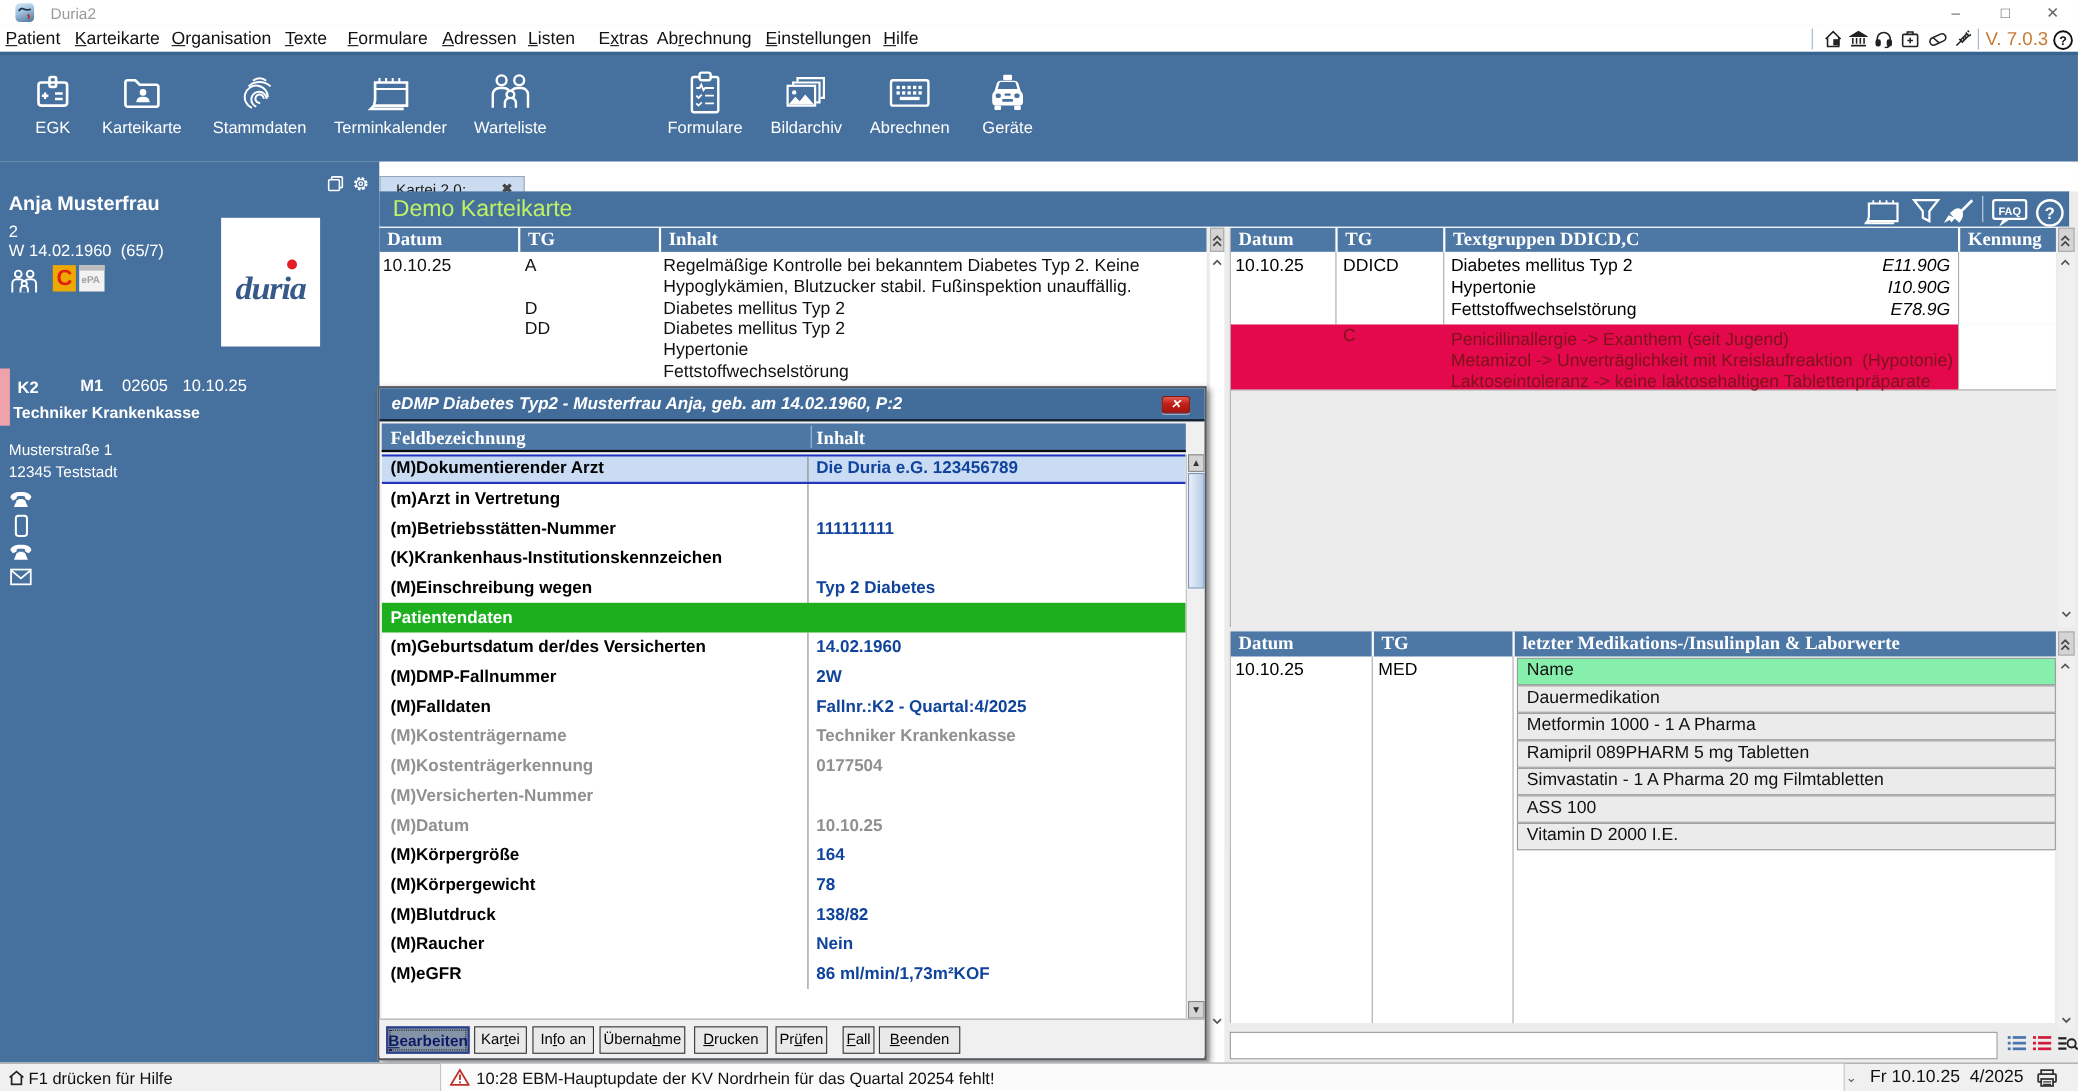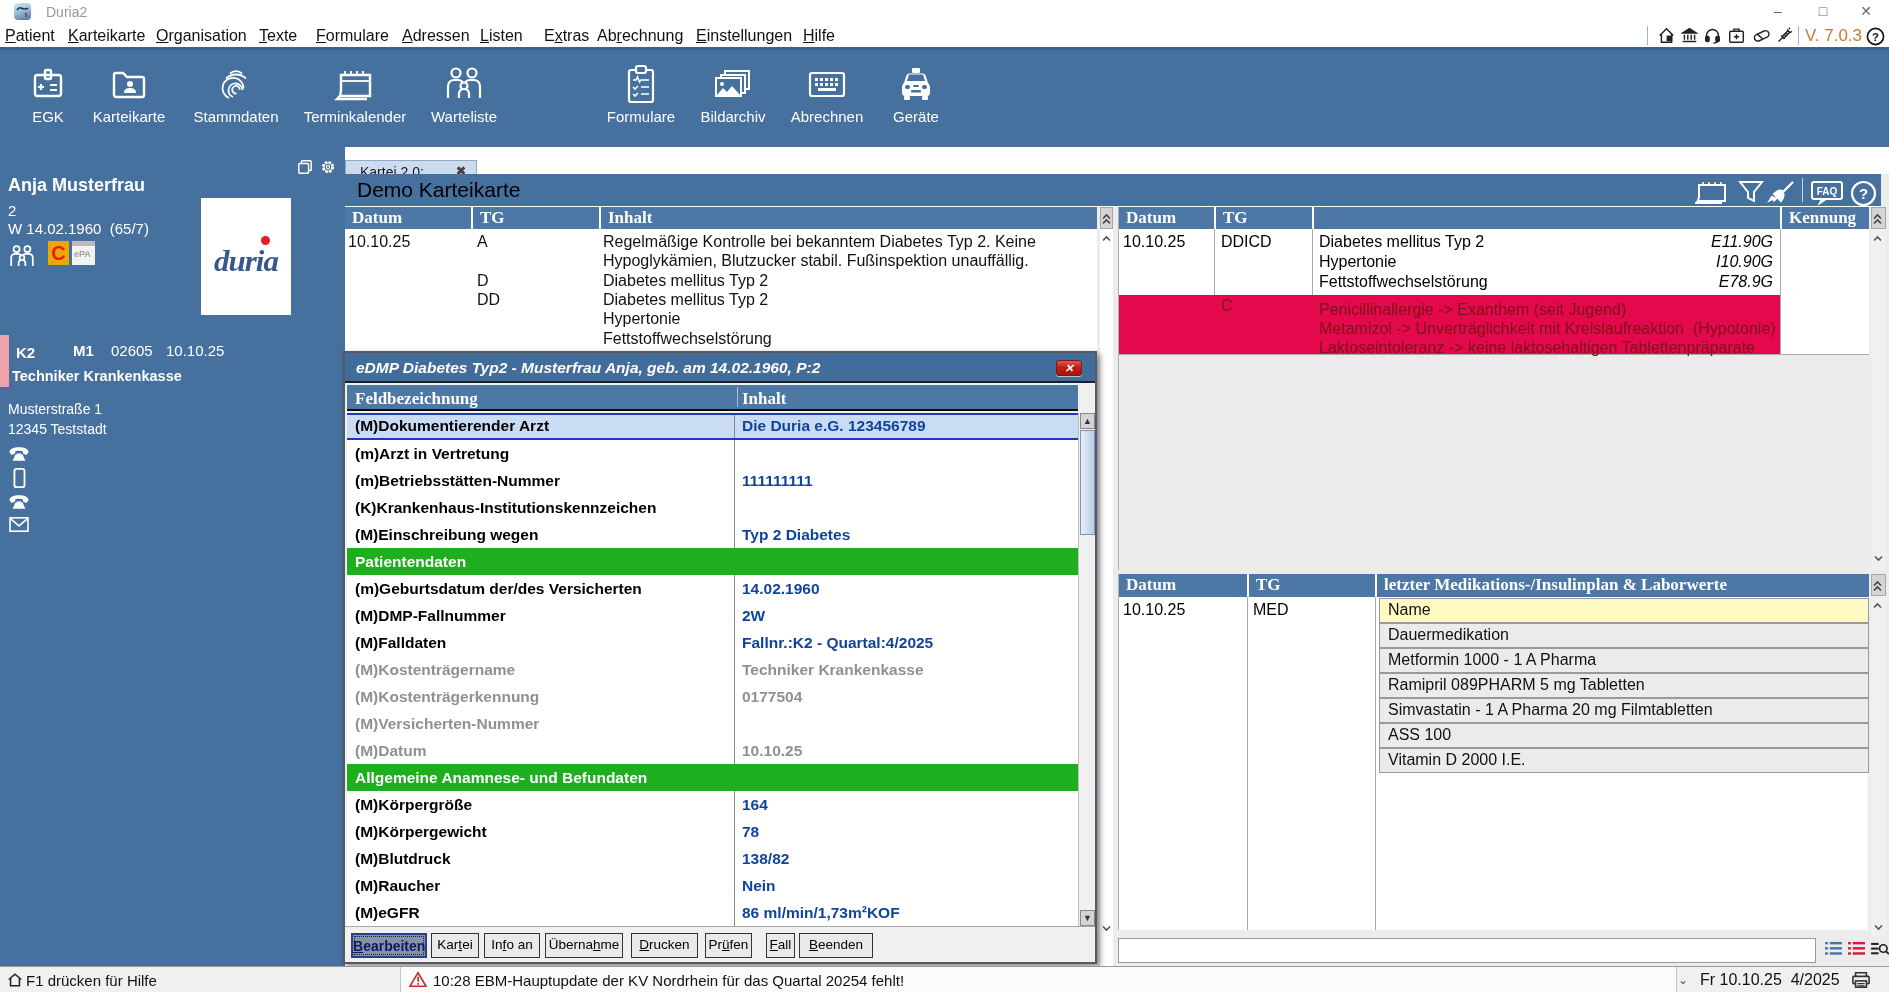--- a/index.html
+++ b/index.html
@@ -45,21 +45,21 @@
 .tk { position:absolute; left:12px; top:221px; font-size:14.5px; font-weight:bold; }
 .addr1 { position:absolute; left:8px; top:254px; font-size:14px; }
 .addr2 { position:absolute; left:8px; top:274px; font-size:14px; }
 .sic { position:absolute; left:8px; }
 
 #tabstrip { position:absolute; left:345px; top:147px; width:1544px; height:27px; background:#ffffff; z-index:6; }
 #tab1 { position:absolute; left:0px; top:13px; width:132px; height:22px; background:#ccdcf0; border:1px solid #96a8bc; border-bottom:none; font-size:14px; color:#1a1a1a; padding:3px 0 0 14px; }
 #tab1 .x { position:absolute; right:10px; top:3px; font-size:12px; color:#444; font-weight:bold; }
 #winicons { position:absolute; left:297px; top:159px; color:#fff; z-index:7; display:flex; gap:7px; }
 
-#demohdr { position:absolute; left:345px; top:174px; width:1536px; height:32px; background:#46719e; color:#000000; z-index:6; }
+#demohdr { position:absolute; left:345px; top:174px; width:1536px; height:32px; background:#46719e; color:#bef264; z-index:6; }
 #demohdr .t { position:absolute; left:12px; top:4px; font-size:21px; }
 #demohdr svg { position:absolute; top:6px; }
 #dhsep { position:absolute; left:1457px; top:4px; width:1px; height:24px; background:#c8d6e4; }
 
 .thead { background:#4d77a4; color:#fff; font-weight:bold; font-size:17px; font-family:"Liberation Serif",serif; }
 .hcell { position:absolute; top:0; height:22px; padding:1px 0 0 7px; }
 
 #ltable { position:absolute; left:345px; top:207px; width:752px; height:759px; background:#fff; z-index:4; }
 #ltable .hrow { position:absolute; left:0; top:0; width:752px; height:22px; background:#4d77a4; }
 #ltable .body { position:absolute; left:0; top:22px; width:752px; height:737px; font-size:16px; color:#111; }
@@ -445,20 +445,21 @@
         <path d="M1,1.5 L4.5,5 L8,1.5"></path>
       </svg>
     </div>
 </div>
 <div id="rtwrap"></div>
 <div style="position:absolute;left:345px;top:205px;width:1536px;height:2px;background:#fff;z-index:5;"></div>
 <div id="rtable">
   <div class="hrow thead">
     <div class="hcell" style="left:0;width:95px;">Datum</div>
     <div class="hcell" style="left:97px;width:96px;">TG</div>
+    <div class="hcell" style="left:195px;width:466px;">Textgruppen DDICD,C</div>
     <div class="hcell" style="left:663px;width:87px;">Kennung</div>
   </div>
   <div style="position:absolute;left:95px;top:0;width:2px;height:22px;background:#fff;"></div>
   <div style="position:absolute;left:193px;top:0;width:2px;height:22px;background:#fff;"></div>
   <div style="position:absolute;left:661px;top:0;width:2px;height:22px;background:#fff;"></div>
 
   <div class="w" style="left:0;top:22px;width:750px;height:66px;"></div>
   <div class="w" style="left:661px;top:88px;width:89px;height:59px;"></div>
 
   <div style="position:absolute;left:95px;top:22px;width:1px;height:66px;background:#aaa;"></div>
@@ -506,21 +507,21 @@
     <div class="hcell" style="left:130px;width:126px;">TG</div>
     <div class="hcell" style="left:258px;width:492px;">letzter Medikations-/Insulinplan &amp; Laborwerte</div>
   </div>
   <div style="position:absolute;left:128px;top:0;width:2px;height:23px;background:#fff;"></div>
   <div style="position:absolute;left:256px;top:0;width:2px;height:23px;background:#fff;"></div>
   <div style="position:absolute;left:0;top:23px;width:750px;height:177px;background:#fff;"></div>
   <div style="position:absolute;left:128px;top:23px;width:1px;height:333px;background:#aaa;"></div>
   <div style="position:absolute;left:256px;top:23px;width:1px;height:333px;background:#aaa;"></div>
   <div class="lrow" style="top:27px;left:4px;font-size:16px;">10.10.25</div>
   <div class="lrow" style="top:27px;left:134px;font-size:16px;">MED</div>
-  <div class="mcell" style="top:24px;background:#fef9c3;">Name</div>
+  <div class="mcell" style="top:24px;background:#86efac;">Name</div>
   <div class="mcell" style="top:49px;">Dauermedikation</div>
   <div class="mcell" style="top:74px;">Metformin 1000 - 1 A Pharma</div>
   <div class="mcell" style="top:99px;">Ramipril 089PHARM 5 mg Tabletten</div>
   <div class="mcell" style="top:124px;">Simvastatin - 1 A Pharma 20 mg Filmtabletten</div>
   <div class="mcell" style="top:149px;">ASS 100</div>
   <div class="mcell" style="top:174px;">Vitamin D 2000 I.E.</div>
 </div>
 <div id="mscroll">
   <div class="sctop">
       <span style="position:absolute;left:1px;top:5px;">
@@ -590,23 +591,20 @@
     <div class="drow gray">
         <div class="fl">(M)Kostenträgerkennung</div>
         <div class="fv">0177504</div>
       </div>
     <div class="drow gray">
         <div class="fl">(M)Versicherten-Nummer</div>
       </div>
     <div class="drow gray">
         <div class="fl">(M)Datum</div>
         <div class="fv">10.10.25</div>
-      </div>
-    <div class="drow green">
-        <div class="fl">Allgemeine Anamnese- und Befundaten</div>
       </div>
     <div class="drow">
         <div class="fl">(M)Körpergröße</div>
         <div class="fv">164</div>
       </div>
     <div class="drow">
         <div class="fl">(M)Körpergewicht</div>
         <div class="fv">78</div>
       </div>
     <div class="drow">

